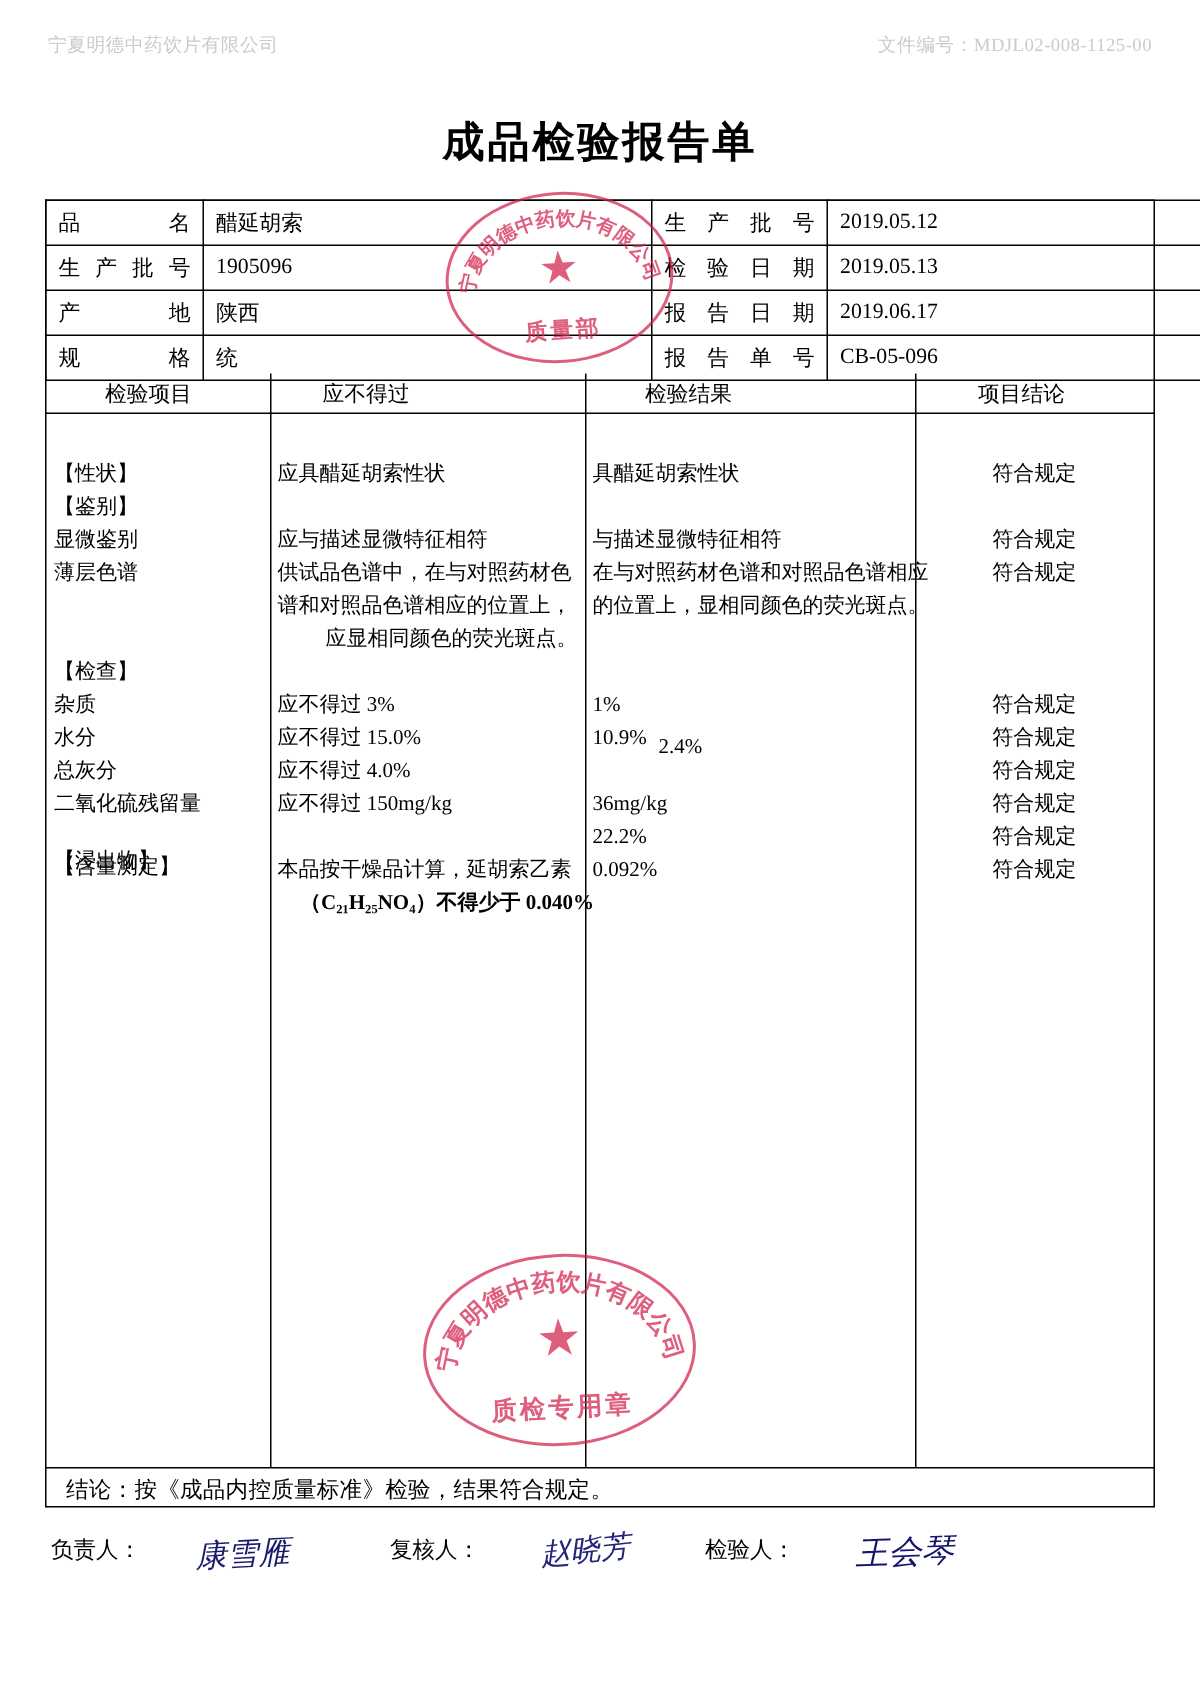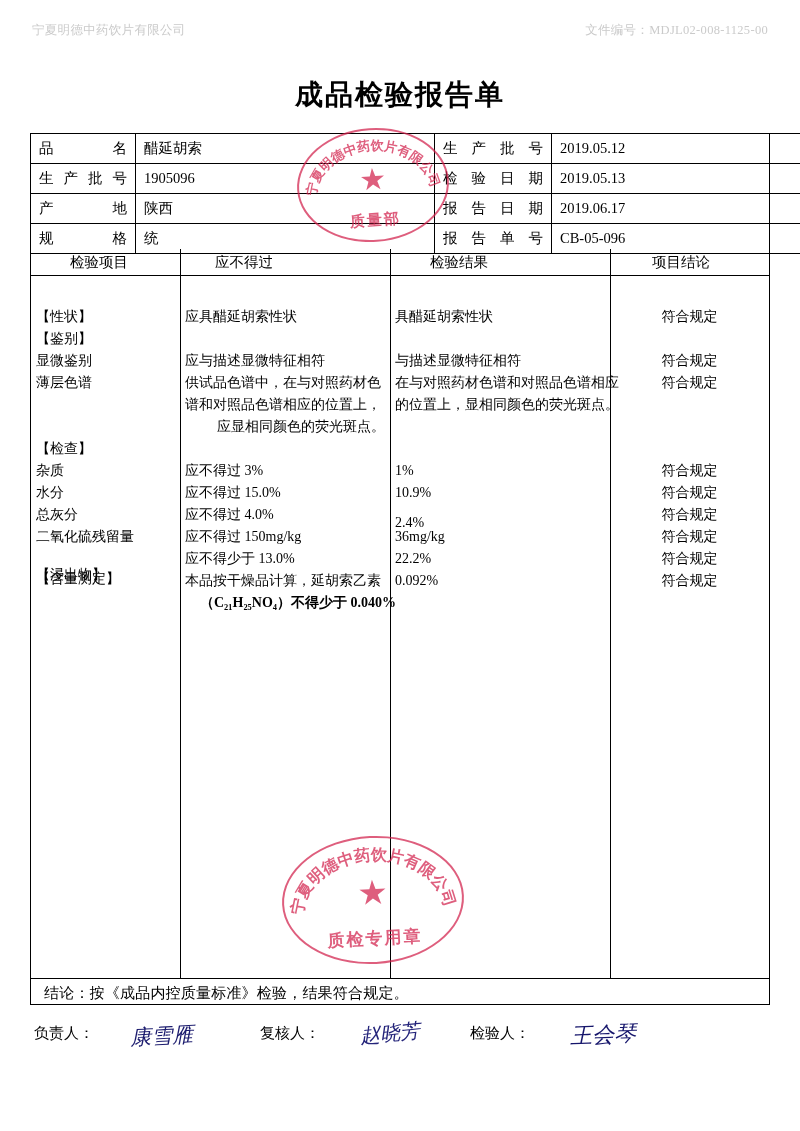--- a/index.html
+++ b/index.html
@@ -309,30 +309,29 @@
     <div class="cell-res  line" style="top:184px;">1%</div>
     <div class="cell-con  line" style="top:184px;">符合规定</div>
 
     <div class="cell-item line" style="top:206px;">水分</div>
     <div class="cell-std  line" style="top:206px;">应不得过 15.0%</div>
     <div class="cell-res  line" style="top:206px;">10.9%</div>
     <div class="cell-con  line" style="top:206px;">符合规定</div>
 
     <div class="cell-item line" style="top:228px;">总灰分</div>
     <div class="cell-std  line" style="top:228px;">应不得过 4.0%</div>
-    <div class="cell-res  line" style="top:236px;">2.4%</div>
+    <div class="cell-res  line" style="top:212px;margin-left:44px;">2.4%</div>
     <div class="cell-con  line" style="top:228px;">符合规定</div>
 
     <div class="cell-item line" style="top:250px;">二氧化硫残留量</div>
     <div class="cell-std  line" style="top:250px;">应不得过 150mg/kg</div>
     <div class="cell-res  line" style="top:250px;">36mg/kg</div>
     <div class="cell-con  line" style="top:250px;">符合规定</div>
 
     <div class="cell-item line" style="top:288px;">【浸出物】</div>
-    <div class="cell-std  line" style="top:272px;">应不得少于 13.0%</div>
     <div class="cell-res  line" style="top:272px;">22.2%</div>
     <div class="cell-con  line" style="top:272px;">符合规定</div>
 
     <div class="cell-item line" style="top:292px;">【含量测定】</div>
     <div class="cell-std  line" style="top:294px;">本品按干燥品计算，延胡索乙素</div>
     <div class="cell-std  line" style="top:316px; left:170px;font-weight:bold;">（C₂₁H₂₅NO₄）不得少于 0.040%</div>
     <div class="cell-res  line" style="top:294px;">0.092%</div>
     <div class="cell-con  line" style="top:294px;">符合规定</div>
   </div>
 

